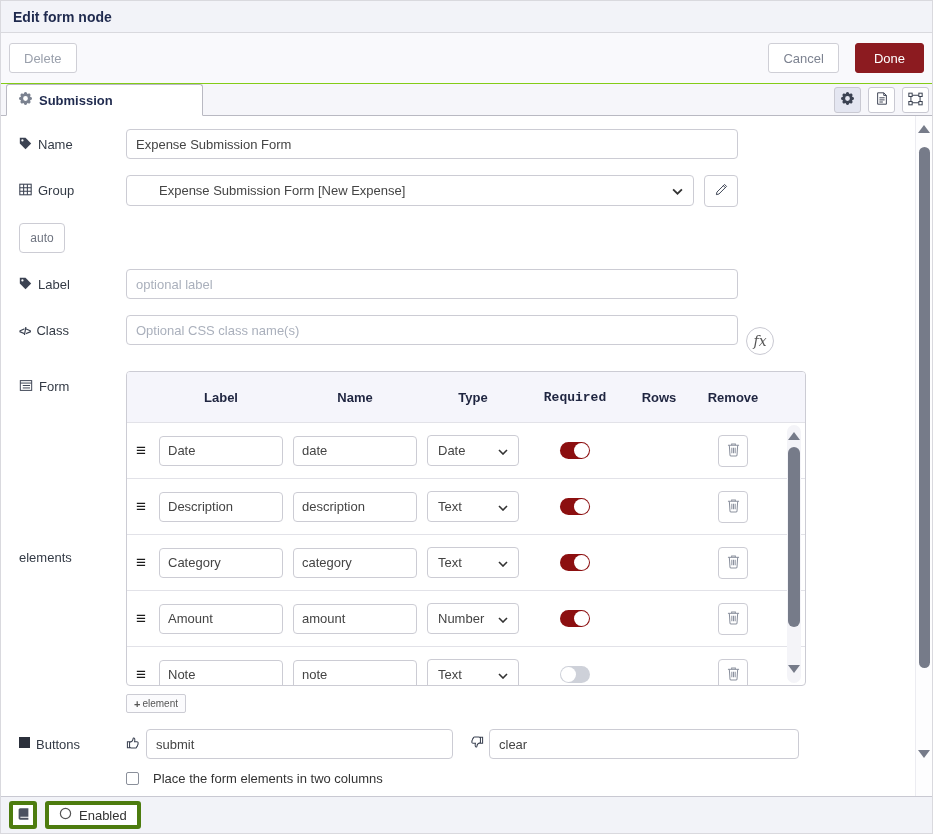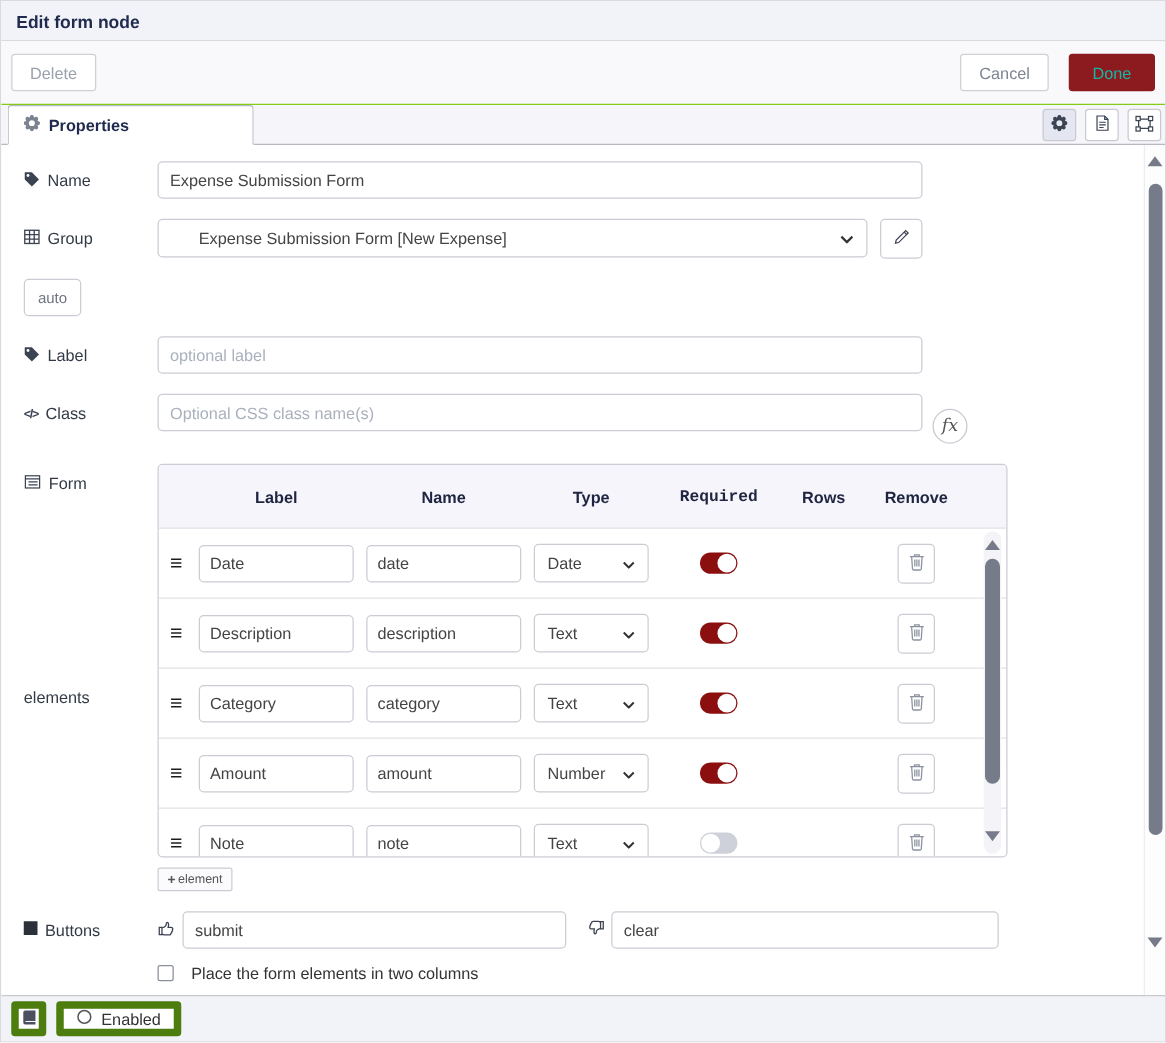--- a/index.html
+++ b/index.html
@@ -14,21 +14,21 @@
   
   .dlg-header { height:32px; background:#f2f3f8; border-bottom:1px solid #d9d9de;
     display:flex; align-items:center; padding:12px 12px; font-size:14px; font-weight:bold; color:#1f2a4e; }
 
   
   .btn-bar { height:51px; background:#f9f9fc; display:flex; align-items:center; padding:0 8px; border-bottom:1px solid #84cc16;}
   .btn { height:30px; padding:0 14px; border:1px solid #cfcfd6; border-radius:3px; background:#fff;
     font-size:13px; display:inline-flex; align-items:center; cursor:pointer; font-family:inherit; }
   .btn-delete { color:#9aa0ac; }
   .btn-cancel { color:#7d8391; margin-right:16px; }
-  .btn-done  { background:#8c1b20; border-color:#8c1b20; color:#14b8a6; padding:0 18px; }
+  .btn-done  { background:#8c1b20; border-color:#8c1b20; color:#ffffff; padding:0 18px; }
   .spacer { flex:1; }
 
   
   .tab-bar { position:relative; height:32px; background:#f6f6fa; border-bottom:1px solid #b9b9c2; }
   .tab-properties { position:absolute; left:5px; top:0; bottom:-1px; width:197px; background:#fff;
     border:1px solid #b9b9c2; border-bottom:1px solid #fff; border-radius:3px 3px 0 0;
     display:flex; align-items:center; gap:7px; padding-left:12px; font-weight:bold; color:#1f2a4e; }
   .tab-icons { position:absolute; right:3px; top:3px; display:flex; gap:7px; }
   .icon-btn { width:27px; height:26px; border:1px solid #c9c9d2; border-radius:3px; background:#fff;
     display:flex; align-items:center; justify-content:center; cursor:pointer; }
@@ -113,21 +113,21 @@
 
   
   .main-sb { position:absolute; top:0; right:0; bottom:0; width:17px; background:#fdfdfe; border-left:1px solid #ececf1; }
   .main-sb .arrow-up { top:9px; left:2px; }
   .main-sb .thumb { position:absolute; left:3px; width:11px; top:31px; height:521px; background:#767b89; border-radius:6px; }
   .main-sb .arrow-down { top:634px; left:2px; }
 
   
   .dlg-footer { position:absolute; left:0; right:0; bottom:0; height:37px; background:#f2f3f8;
     border-top:1px solid #c9c9d2; display:flex; align-items:center; gap:8px; padding:0 8px; }
-  .footer-btn { height:28px; border:6px solid #4d7c0f; border-radius:3px; background:#fff;
+  .footer-btn { height:28px; border:4px solid #4d7c0f; border-radius:3px; background:#fff;
     display:inline-flex; align-items:center; justify-content:center; gap:7px; padding:0 10px;
     font-size:13px; color:#333; cursor:pointer; }
   .footer-book { width:28px; padding:0; }
 
   .glyph-code { font-size:10px; font-weight:bold; color:#3b4252; letter-spacing:-1px; }
   .glyph-square { display:inline-block; width:11px; height:11px; background:#2b303b; margin-top:3px; }
 </style>
 </head>
 <body>
 
@@ -144,21 +144,21 @@
     <button class="btn btn-done">Done</button>
   </div>
 
   <div class="tab-bar">
     <div class="tab-properties">
       <span>
         <svg width="13" height="13" viewBox="0 0 16 16" fill="#7b8290">
             <path d="M9.796 1.343c-.527-1.79-3.065-1.79-3.592 0l-.094.319a.873.873 0 0 1-1.255.52l-.292-.16c-1.64-.892-3.433.902-2.54 2.541l.159.292a.873.873 0 0 1-.52 1.255l-.319.094c-1.79.527-1.79 3.065 0 3.592l.319.094a.873.873 0 0 1 .52 1.255l-.16.292c-.892 1.64.901 3.434 2.541 2.54l.292-.159a.873.873 0 0 1 1.255.52l.094.319c.527 1.79 3.065 1.79 3.592 0l.094-.319a.873.873 0 0 1 1.255-.52l.292.16c1.64.893 3.434-.902 2.54-2.541l-.159-.292a.873.873 0 0 1 .52-1.255l.319-.094c1.79-.527 1.79-3.065 0-3.592l-.319-.094a.873.873 0 0 1-.52-1.255l.16-.292c.893-1.64-.902-3.433-2.541-2.54l-.292.159a.873.873 0 0 1-1.255-.52l-.094-.319zM8 10.93a2.93 2.93 0 1 1 0-5.86 2.93 2.93 0 0 1 0 5.86z"></path>
           </svg>
       </span>
-      <span>Properties</span>
+      <span>Submission</span>
     </div>
     <div class="tab-icons">
       <div class="icon-btn active">
         <span>
           <svg width="13" height="13" viewBox="0 0 16 16" fill="#3b4252">
               <path d="M9.796 1.343c-.527-1.79-3.065-1.79-3.592 0l-.094.319a.873.873 0 0 1-1.255.52l-.292-.16c-1.64-.892-3.433.902-2.54 2.541l.159.292a.873.873 0 0 1-.52 1.255l-.319.094c-1.79.527-1.79 3.065 0 3.592l.319.094a.873.873 0 0 1 .52 1.255l-.16.292c-.892 1.64.901 3.434 2.541 2.54l.292-.159a.873.873 0 0 1 1.255.52l.094.319c.527 1.79 3.065 1.79 3.592 0l.094-.319a.873.873 0 0 1 1.255-.52l.292.16c1.64.893 3.434-.902 2.54-2.541l-.159-.292a.873.873 0 0 1 .52-1.255l.319-.094c1.79-.527 1.79-3.065 0-3.592l-.319-.094a.873.873 0 0 1-.52-1.255l.16-.292c.893-1.64-.902-3.433-2.541-2.54l-.292.159a.873.873 0 0 1-1.255-.52l-.094-.319zM8 10.93a2.93 2.93 0 1 1 0-5.86 2.93 2.93 0 0 1 0 5.86z"></path>
             </svg>
         </span>
       </div>
       <div class="icon-btn">

